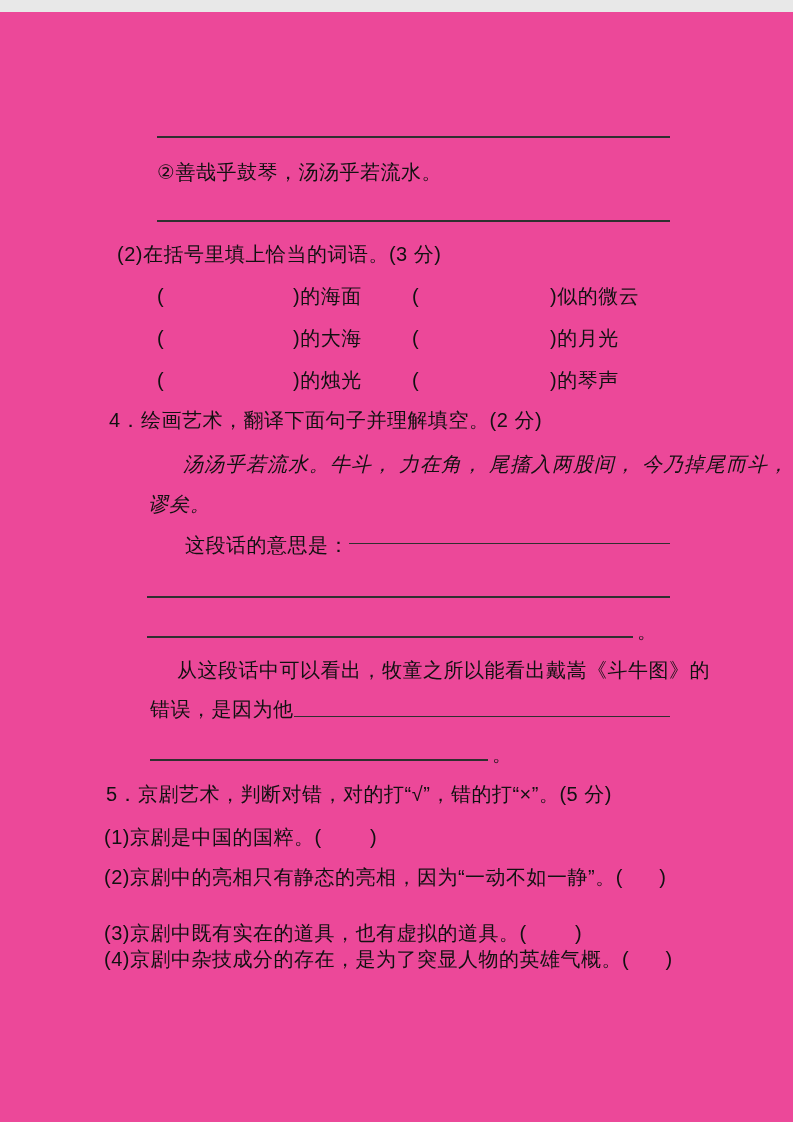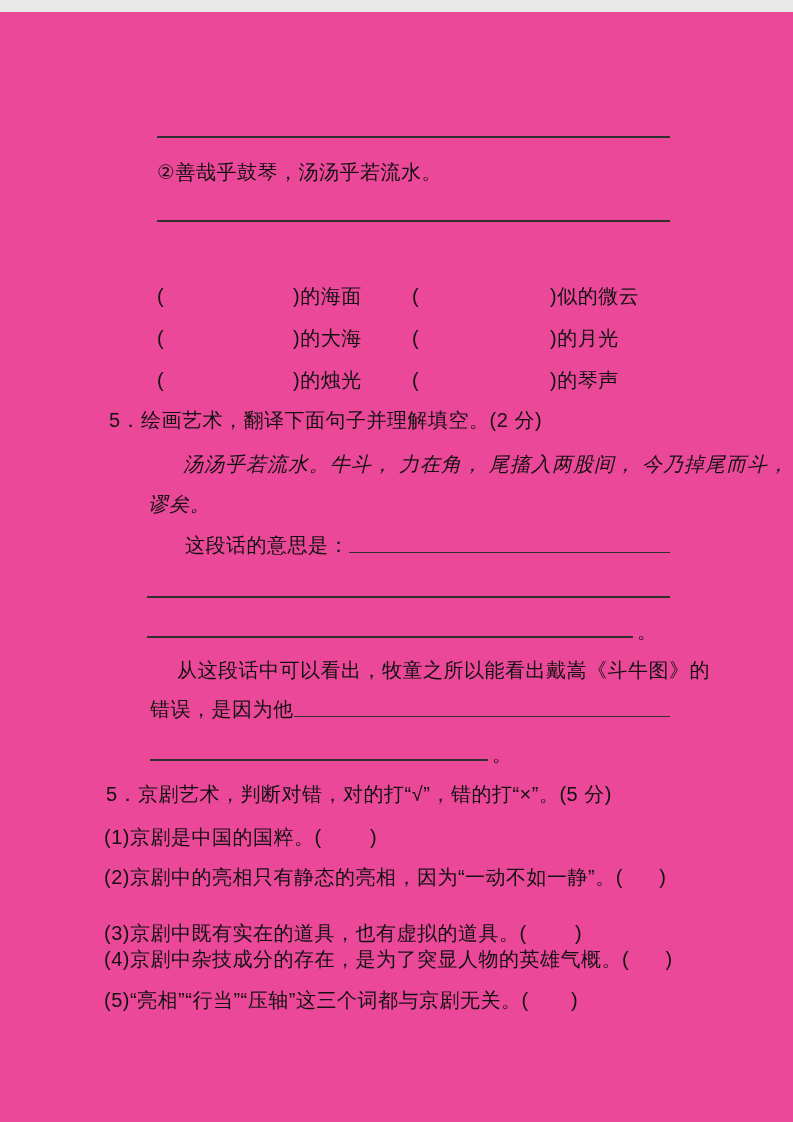--- a/index.html
+++ b/index.html
@@ -56,46 +56,47 @@
 <body>
 
 <div class="page">
 
   <div class="rule" style="left:157px; top:124px; width:513px;"></div>
 
   <div class="txt" style="left:157px; top:149px;">②善哉乎鼓琴，汤汤乎若流水。</div>
 
   <div class="rule" style="left:157px; top:208px; width:513px;"></div>
 
+  <div class="txt" style="left:117px; top:231px;">(2)在括号里填上恰当的词语。(3 分)</div>
 
   <div class="parenrow" style="top:273px;">
     <span class="c1">(</span>
     <span class="c2">)的海面</span>
     <span class="c3">(</span>
     <span class="c4">)似的微云</span>
   </div>
   <div class="parenrow" style="top:315px;">
     <span class="c1">(</span>
     <span class="c2">)的大海</span>
     <span class="c3">(</span>
     <span class="c4">)的月光</span>
   </div>
   <div class="parenrow" style="top:357px;">
     <span class="c1">(</span>
     <span class="c2">)的烛光</span>
     <span class="c3">(</span>
     <span class="c4">)的琴声</span>
   </div>
 
-  <div class="txt" style="left:109px; top:397px;">5．绘画艺术，翻译下面句子并理解填空。(2 分)</div>
+  <div class="txt" style="left:109px; top:397px;">4．绘画艺术，翻译下面句子并理解填空。(2 分)</div>
 
   <div class="txt kai" style="left:183px; top:441px;">汤汤乎若流水。牛斗， 力在角， 尾搐入两股间， 今乃掉尾而斗，</div>
   <div class="txt kai" style="left:148px; top:481px;text-align:center;">谬矣。</div>
 
-  <div class="fillrow" style="left:185px; top:522px; width:485px;">
+  <div class="fillrow" style="left:185px; top:522px; width:485px;align-items:center;">
     <span class="prompt">这段话的意思是：</span>
     <span class="fill"></span>
   </div>
 
   <div class="rule" style="left:147px; top:584px; width:523px;"></div>
 
   <div class="rule" style="left:147px; top:624px; width:486px;"></div>
   <div class="txt" style="left:637px; top:608px;">。</div>
 
   <div class="txt" style="left:177px; top:647px;">从这段话中可以看出，牧童之所以能看出戴嵩《斗牛图》的</div>
@@ -107,15 +108,14 @@
 
   <div class="rule" style="left:150px; top:747px; width:338px;"></div>
   <div class="txt" style="left:492px; top:731px;">。</div>
 
   <div class="txt" style="left:106px; top:771px;">5．京剧艺术，判断对错，对的打“√”，错的打“×”。(5 分)</div>
 
   <div class="txt" style="left:104px; top:814px;">(1)京剧是中国的国粹。(        )</div>
   <div class="txt" style="left:104px; top:854px;">(2)京剧中的亮相只有静态的亮相，因为“一动不如一静”。(      )</div>
   <div class="txt" style="left:104px; top:910px;">(3)京剧中既有实在的道具，也有虚拟的道具。(        )</div>
   <div class="txt" style="left:104px; top:936px;">(4)京剧中杂技成分的存在，是为了突显人物的英雄气概。(      )</div>
-  <div class="txt" style="left:104px; top:977px;">(5)“亮相”“行当”“压轴”这三个词都与京剧无关。(       )</div>
 
 </div>
 
 </body></html>

